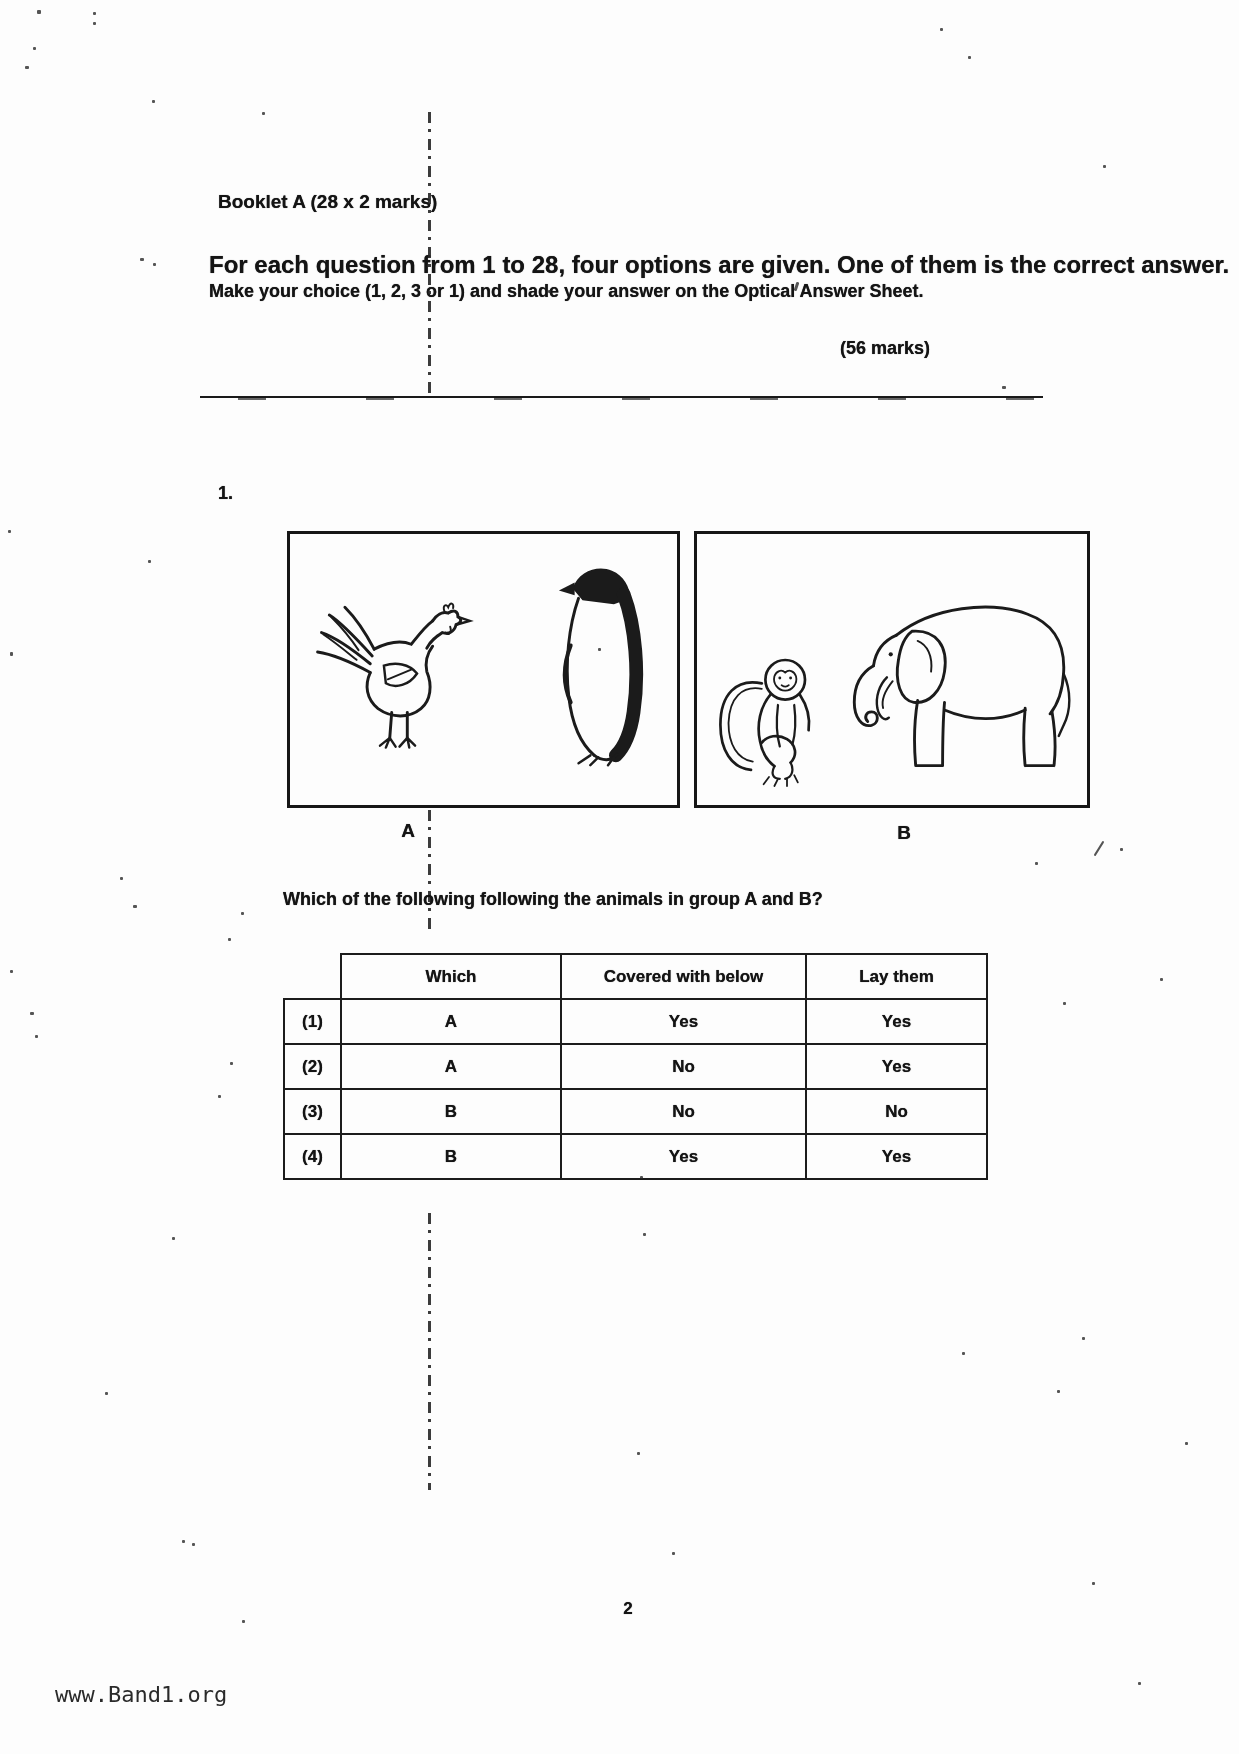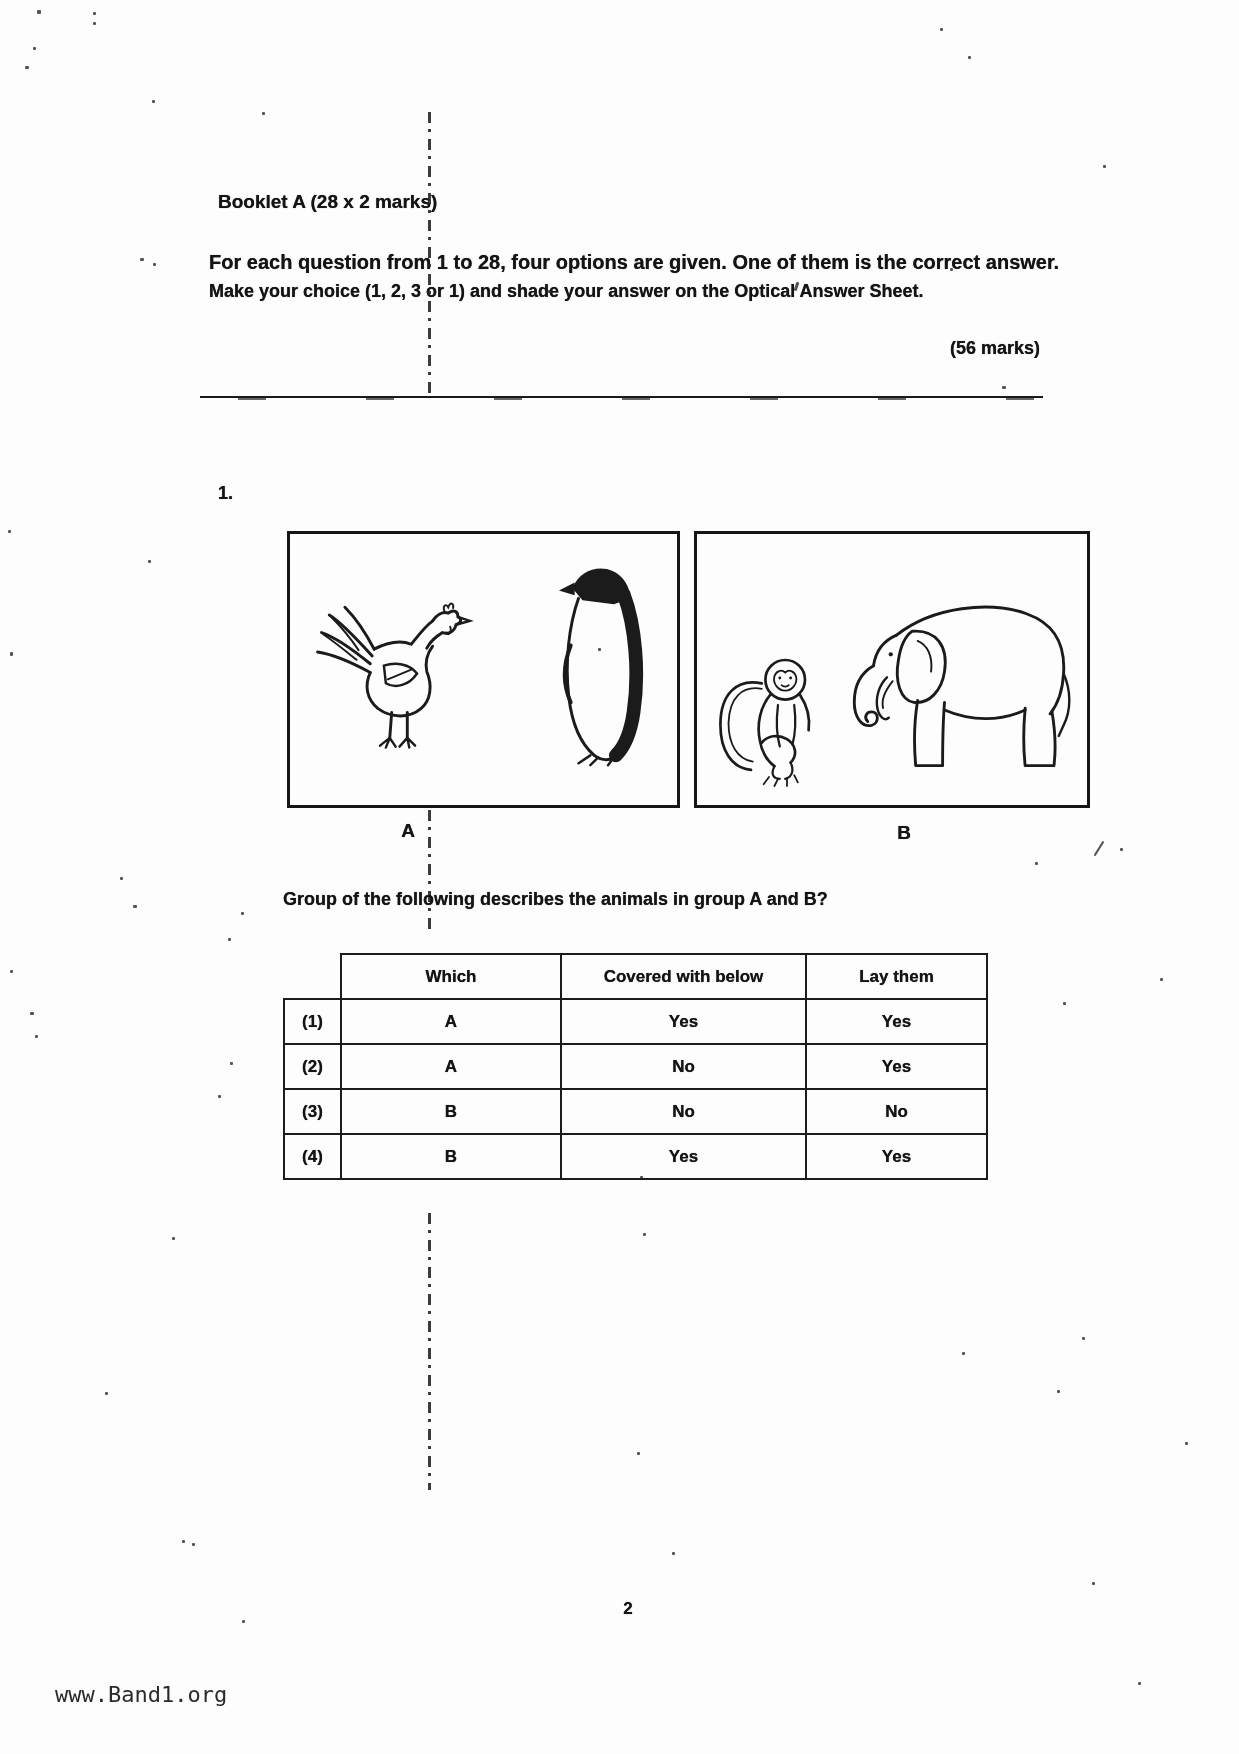--- a/index.html
+++ b/index.html
@@ -16,23 +16,23 @@
     color:#141414;
   }
   .txt {
     position:absolute;
     color:#141414;
     font-weight:700;
     text-shadow:0 0 0.7px rgba(10,10,10,0.85);
     white-space:nowrap;
   }
   .title   { left:218px; top:191px;  font-size:19px; }
-  .instr1  { left:209px; top:251px;  font-size:20px; }
+  .instr1  { left:209px; top:251px;  font-size:24px; }
   .instr2  { left:209px; top:281px;  font-size:18px; }
-  .marks   { left:840px; top:338px;  width:200px; text-align:right; font-size:18px; }
+  .marks   { left:840px; top:338px;  width:200px; text-align:left; font-size:18px; }
   .divider {
     position:absolute; left:200px; top:396px; width:843px; height:2px;
     background:#1a1a1a;
   }
   .divider::after {
     content:""; position:absolute; left:0; top:1px; width:100%; height:3px;
     background:repeating-linear-gradient(90deg, transparent 0 38px, #151515 38px 66px, transparent 66px 128px);
     opacity:0.65;
   }
   .foldline {
@@ -170,21 +170,21 @@
         <path d="M84,58 C94,62 100,74 98,90" stroke-width="2"></path>
         <circle cx="56" cy="72" r="2.2" fill="#1b1b1b" stroke="none"></circle>
         <path d="M236,92 C244,110 244,130 236,146 M236,146 L231,157" stroke-width="2.5"></path>
       </g>
     </svg>
   </div>
 
   <div class="txt lblA">A</div>
   <div class="txt lblB">B</div>
 
-  <div class="txt subprompt">Group of the following describes the animals in group A and B?</div>
+  <div class="txt subprompt">Which of the following following the animals in group A and B?</div>
 
   <table class="qtable">
     <colgroup>
         <col style="width:57px">
         <col style="width:220px">
         <col style="width:245px">
         <col style="width:181px">
       </colgroup>
     <tbody>
         <tr>

